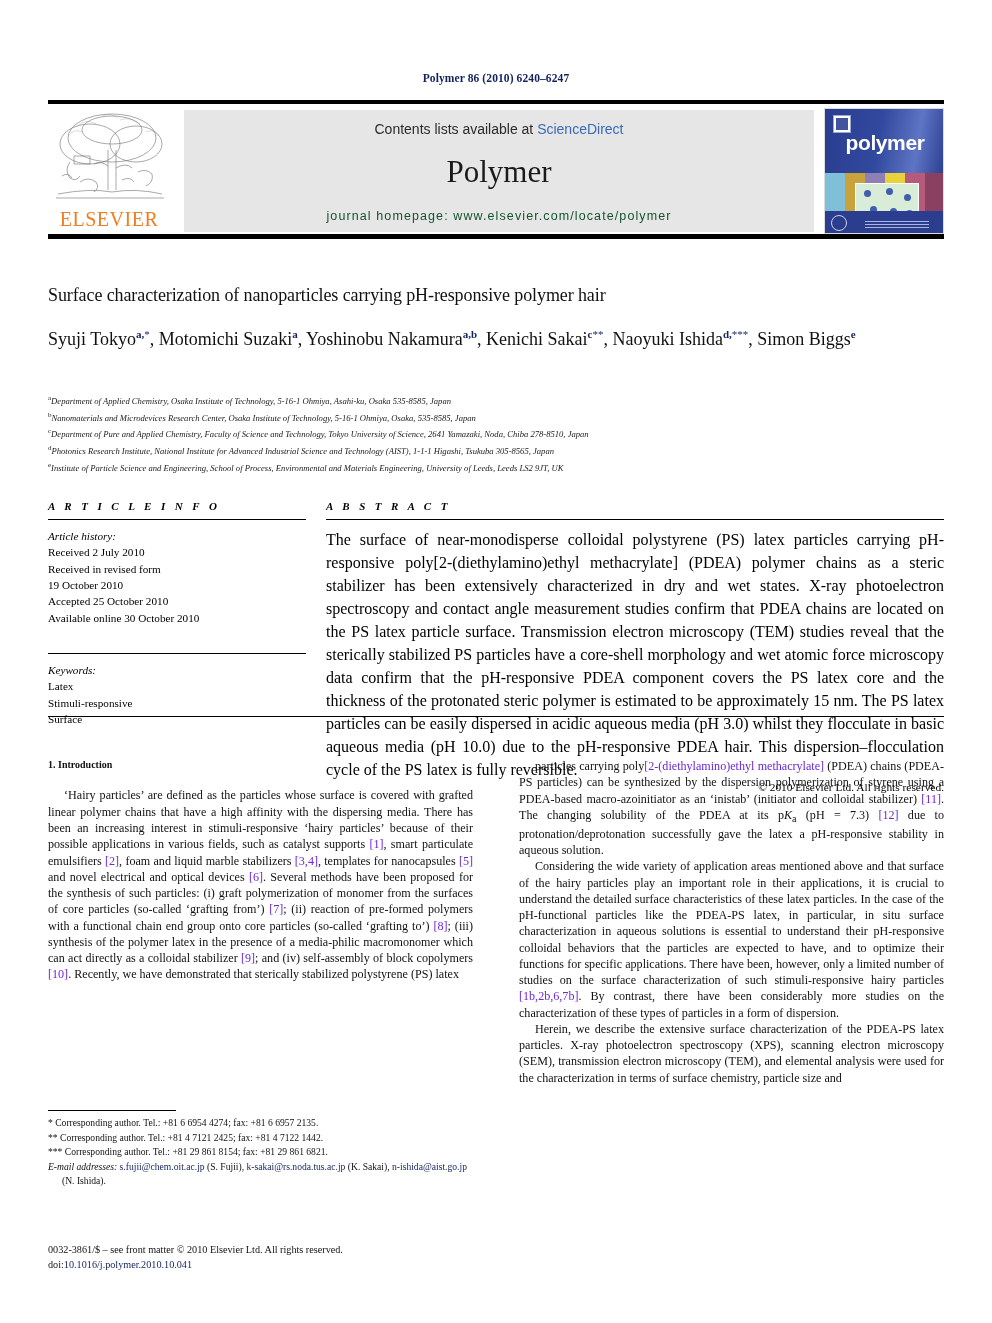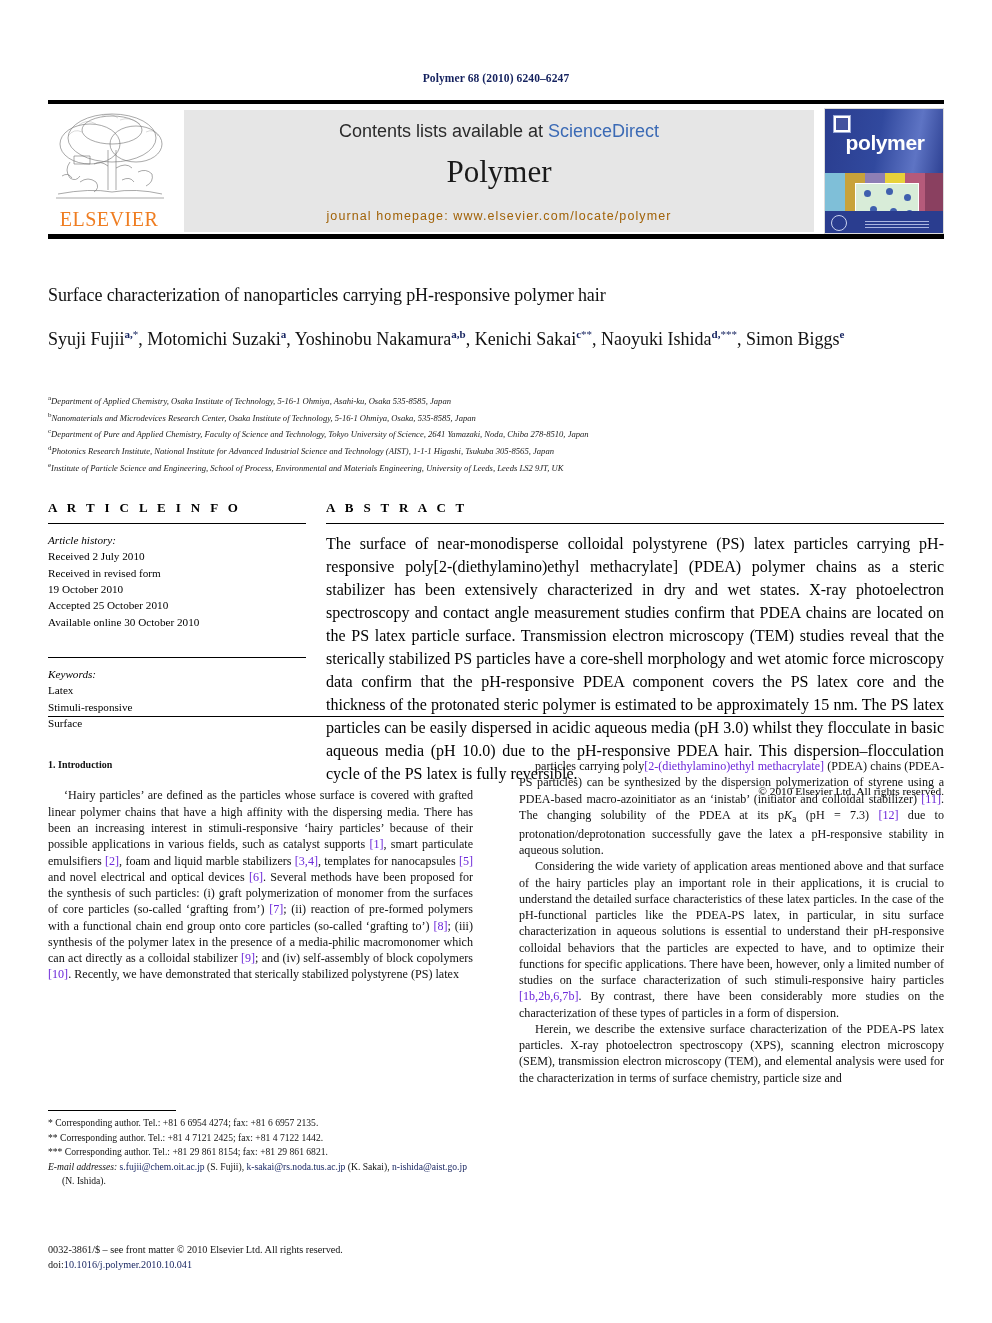--- a/index.html
+++ b/index.html
@@ -80,21 +80,21 @@
     left: 136px; top: 10px;
     width: 630px; height: 122px;
     background: #e6e6e6;
   }
   .banner .contents {
     position: absolute;
     left: 0; top: 11px;
     width: 630px;
     text-align: center;
     font-family: "Liberation Sans", sans-serif;
-    font-size: 18px;
+    font-size: 14px;
     color: #2b2b2b;
   }
   .banner .contents .sd {
     color: #3b6ab5;
   }
   .banner .jtitle {
     position: absolute;
     left: 0; top: 44px;
     width: 630px;
     text-align: center;
@@ -103,21 +103,21 @@
     color: #1a1a1a;
   }
   .banner .homepage {
     position: absolute;
     left: 0; top: 99px;
     width: 630px;
     text-align: center;
     font-family: "Liberation Sans", sans-serif;
     font-size: 12.5px;
     letter-spacing: 1.1px;
-    color: #a16207;
+    color: #14532d;
   }
   .cover {
     position: absolute;
     left: 776px; top: 8px;
     width: 120px; height: 126px;
     background: #2b3f8c;
     overflow: hidden;
     border: 1px solid #dcdcdc;
     box-sizing: border-box;
   }
@@ -217,23 +217,24 @@
   .affils sup { font-style: normal; font-size: 7px; vertical-align: super; }
 
   
   .infoblock {
     position: absolute;
     left: 48px; top: 500px;
     width: 896px;
   }
   .hdr-label {
     font-family: "Liberation Serif", serif;
-    font-size: 13px;
+    font-size: 11px;
     font-weight: bold;
     letter-spacing: 3.4px;
+    font-style: italic;
   }
   .col-info {
     position: absolute;
     left: 0; top: 0;
     width: 258px;
   }
   .col-abs {
     position: absolute;
     left: 278px; top: 0;
     width: 618px;
@@ -311,21 +312,21 @@
     font-size: 10.2px;
     line-height: 1.5;
     color: #111;
   }
 </style>
 </head>
 <body>
 
 <div class="page">
 
-  <div class="runhead">Polymer 68 (2010) 6240–6247</div>
+  <div class="runhead">Polymer 86 (2010) 6240–6247</div>
 
   <div class="masthead">
     <div class="rule-thick-top"></div>
 
     <div class="elsevier-logo">
       <svg class="tree-box" viewBox="0 0 118 92">
         <g stroke="#6e6e6e" stroke-width="0.6" fill="none">
           <ellipse cx="62" cy="28" rx="44" ry="24"></ellipse>
           <ellipse cx="40" cy="34" rx="30" ry="20"></ellipse>
           <ellipse cx="86" cy="34" rx="26" ry="18"></ellipse>
@@ -383,21 +384,21 @@
           <i></i>
           <i></i>
         </div>
     </div>
 
     <div class="rule-thick-bottom"></div>
   </div>
 
   <div class="title">Surface characterization of nanoparticles carrying pH-responsive polymer hair</div>
 
-  <div class="authors"><span>Syuji Fujii</span><sup>a,<span class="star">*</span></sup>, <span>Motomichi Suzaki</span><sup>a</sup>, <span>Yoshinobu Nakamura</span><sup>a,b</sup>, <span>Kenichi Sakai</span><sup>c<span class="star">**</span></sup>, <span>Naoyuki Ishida</span><sup>d,<span class="star">***</span></sup>, <span>Simon Biggs</span><sup>e</sup></div>
+  <div class="authors"><span>Syuji Tokyo</span><sup>a,<span class="star">*</span></sup>, <span>Motomichi Suzaki</span><sup>a</sup>, <span>Yoshinobu Nakamura</span><sup>a,b</sup>, <span>Kenichi Sakai</span><sup>c<span class="star">**</span></sup>, <span>Naoyuki Ishida</span><sup>d,<span class="star">***</span></sup>, <span>Simon Biggs</span><sup>e</sup></div>
 
   <div class="affils">
       <div><sup>a</sup>Department of Applied Chemistry, Osaka Institute of Technology, 5-16-1 Ohmiya, Asahi-ku, Osaka 535-8585, Japan</div>
       <div><sup>b</sup>Nanomaterials and Microdevices Research Center, Osaka Institute of Technology, 5-16-1 Ohmiya, Osaka, 535-8585, Japan</div>
       <div><sup>c</sup>Department of Pure and Applied Chemistry, Faculty of Science and Technology, Tokyo University of Science, 2641 Yamazaki, Noda, Chiba 278-8510, Japan</div>
       <div><sup>d</sup>Photonics Research Institute, National Institute for Advanced Industrial Science and Technology (AIST), 1-1-1 Higashi, Tsukuba 305-8565, Japan</div>
       <div><sup>e</sup>Institute of Particle Science and Engineering, School of Process, Environmental and Materials Engineering, University of Leeds, Leeds LS2 9JT, UK</div>
     </div>
 
   <div class="infoblock">

